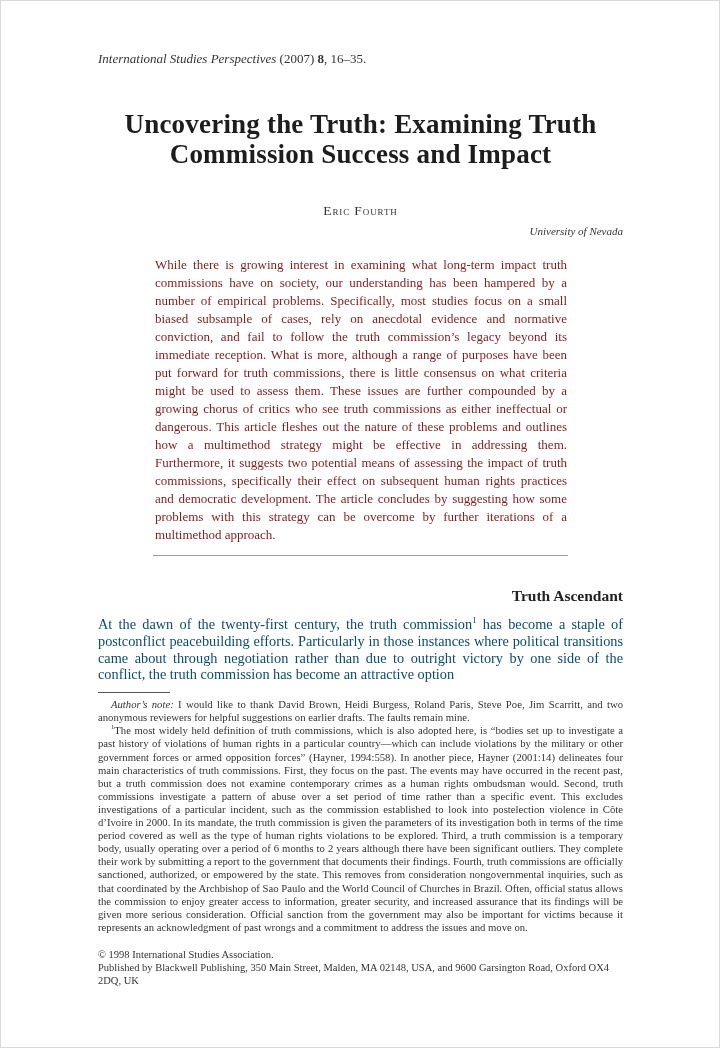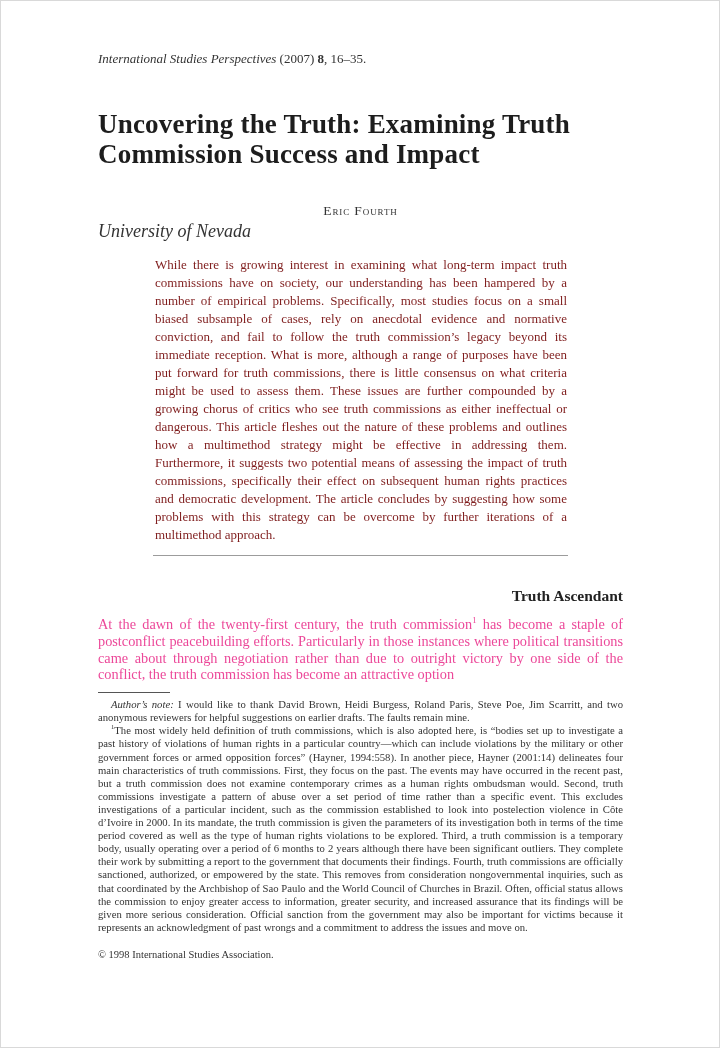--- a/index.html
+++ b/index.html
@@ -17,40 +17,41 @@
   }
   .journal-line {
     font-size: 13px;
     line-height: 16px;
     color: #333;
   }
   .journal-line .jname { font-style: italic; }
   .journal-line .jvol { font-weight: bold; }
   h1.title {
     margin-top: 42px;
+    text-align: center;
     font-size: 27px;
     line-height: 30px;
     font-weight: bold;
     color: #1d1d1d;
     letter-spacing: 0.2px;
   }
   .author {
     margin-top: 34px;
     text-align: center;
     font-size: 13.5px;
     line-height: 16px;
     font-variant: small-caps;
     letter-spacing: 0.9px;
     color: #333;
   }
   .affiliation {
     margin-top: 3px;
-    text-align: left;
+    text-align: right;
     font-style: italic;
-    font-size: 18px;
+    font-size: 11px;
     line-height: 18px;
     color: #333;
   }
   .abstract {
     width: 412px;
     margin: 16px 0 0 57px;
     font-size: 13px;
     line-height: 18px;
     text-align: justify;
     color: #7f1d1d;
@@ -76,21 +77,21 @@
     font-size: 15.5px;
     line-height: 19px;
     font-weight: bold;
     color: #222;
   }
   .body-par {
     margin-top: 11px;
     font-size: 14.3px;
     line-height: 16.8px;
     text-align: justify;
-    color: #ec4899;
+    color: #0c4a6e;
   }
   sup.fnref {
     font-size: 62%;
     vertical-align: super;
     line-height: 0;
   }
   .fn-rule {
     margin-top: 9px;
     width: 72px;
     border-top: 1px solid #555;
@@ -135,15 +136,16 @@
 
   <div class="fn-rule"></div>
 
   <div class="footnotes">
     <p><span class="note-label">Author’s note:</span><span> I would like to thank David Brown, Heidi Burgess, Roland Paris, Steve Poe, Jim Scarritt, and two anonymous reviewers for helpful suggestions on earlier drafts. The faults remain mine.</span></p>
     <p><sup class="fnref">1</sup><span>The most widely held definition of truth commissions, which is also adopted here, is “bodies set up to investigate a past history of violations of human rights in a particular country—which can include violations by the military or other government forces or armed opposition forces” (Hayner, 1994:558). In another piece, Hayner (2001:14) delineates four main characteristics of truth commissions. First, they focus on the past. The events may have occurred in the recent past, but a truth commission does not examine contemporary crimes as a human rights ombudsman would. Second, truth commissions investigate a pattern of abuse over a set period of time rather than a specific event. This excludes investigations of a particular incident, such as the commission established to look into postelection violence in Côte d’Ivoire in 2000. In its mandate, the truth commission is given the parameters of its investigation both in terms of the time period covered as well as the type of human rights violations to be explored. Third, a truth commission is a temporary body, usually operating over a period of 6 months to 2 years although there have been significant outliers. They complete their work by submitting a report to the government that documents their findings. Fourth, truth commissions are officially sanctioned, authorized, or empowered by the state. This removes from consideration nongovernmental inquiries, such as that coordinated by the Archbishop of Sao Paulo and the World Council of Churches in Brazil. Often, official status allows the commission to enjoy greater access to information, greater security, and increased assurance that its findings will be given more serious consideration. Official sanction from the government may also be important for victims because it represents an acknowledgment of past wrongs and a commitment to address the issues and move on.</span></p>
   </div>
 
   <div class="footer">
     <div>© 1998 International Studies Association.</div>
+    <div>Published by Blackwell Publishing, 350 Main Street, Malden, MA 02148, USA, and 9600 Garsington Road, Oxford OX4 2DQ, UK</div>
   </div>
 
 </div>
 
 </body></html>

